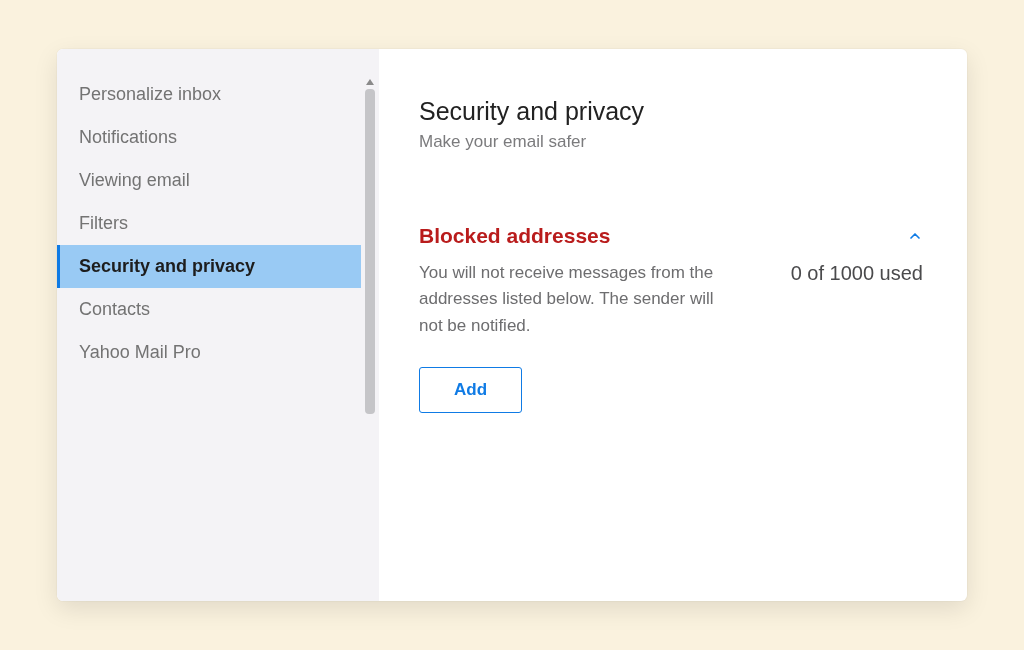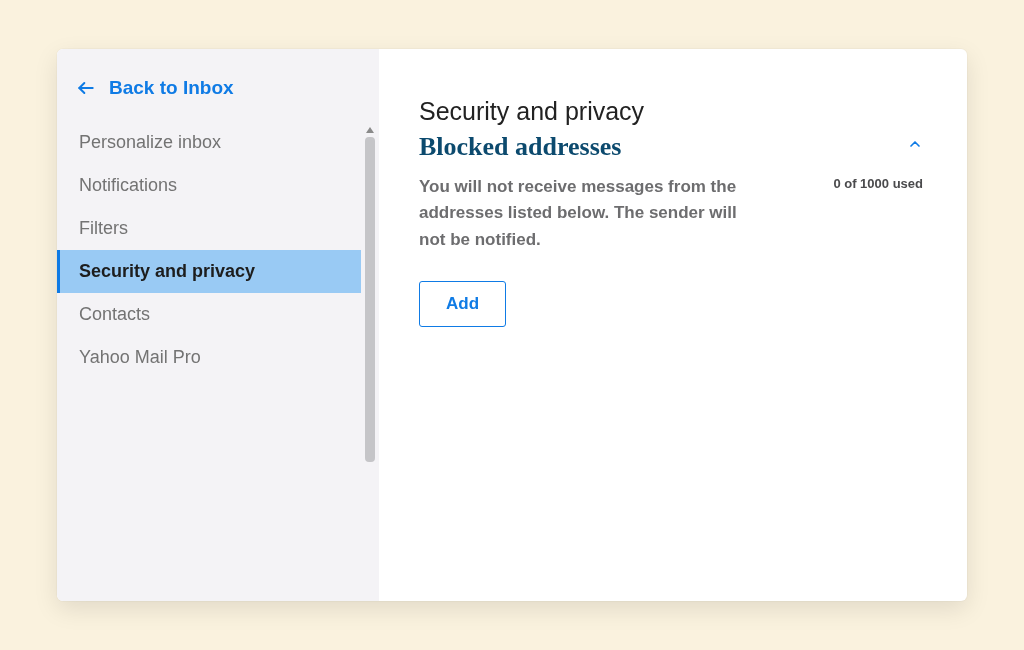--- a/index.html
+++ b/index.html
@@ -98,98 +98,89 @@
     font-size: 17px;
     color: #7b7b7d;
     margin-bottom: 72px;
   }
   .section-header {
     display: flex;
     justify-content: space-between;
     align-items: flex-start;
   }
   .section-title {
-    font-size: 26px;
+    font-size: 21px;
     font-weight: 700;
-    color: #0c4a6e;
-    font-family: Liberation Serif, serif;
+    color: #b91c1c;
   }
   .chevron {
     color: #0f7be5;
     margin-top: 4px;
     cursor: pointer;
   }
   .section-body {
     margin-top: 12px;
     display: flex;
     justify-content: space-between;
     align-items: flex-start;
     gap: 24px;
-    font-weight: bold;
   }
   .section-desc {
     font-size: 17px;
     color: #6d6d6f;
     line-height: 1.55;
     max-width: 320px;
   }
   .usage {
-    font-size: 13px;
+    font-size: 20px;
     color: #4a4a4c;
     white-space: nowrap;
     margin-top: 2px;
   }
   .add-btn {
     margin-top: 28px;
     border: 1px solid #0f7be5;
     background: #fff;
     color: #0f7be5;
     font-weight: 600;
     font-size: 17px;
-    padding: 12px 26px;
+    padding: 12px 34px;
     border-radius: 3px;
     cursor: pointer;
   }
 </style>
 </head>
 <body>
 
 <div class="panel">
   <aside class="sidebar">
-    <div class="back-link">
-      <span class="back-arrow">
-        <svg width="20" height="20" viewBox="0 0 24 24" fill="none" stroke="#0f7be5" stroke-width="2.4" stroke-linecap="round" stroke-linejoin="round">
-            <line x1="20" y1="12" x2="4" y2="12"></line>
-            <polyline points="10 18 4 12 10 6"></polyline>
-          </svg>
-      </span>
-      <span>Back to Inbox</span>
-    </div>
     <div class="nav-scroll">
       <ul class="nav-list">
         <li class="nav-item"><span>Personalize inbox</span></li>
         <li class="nav-item"><span>Notifications</span></li>
+        <li class="nav-item"><span>Viewing email</span></li>
         <li class="nav-item"><span>Filters</span></li>
         <li class="nav-item active"><span>Security and privacy</span></li>
         <li class="nav-item"><span>Contacts</span></li>
         <li class="nav-item"><span>Yahoo Mail Pro</span></li>
       </ul>
       <div class="fake-scroll-track">
         <div class="fake-scroll-up">
           <svg width="10" height="10" viewBox="0 0 10 10">
               <polygon points="5,2 9,8 1,8" fill="#8a8a8a"></polygon>
             </svg>
         </div>
         <div class="fake-scroll-thumb"></div>
       </div>
     </div>
   </aside>
 
   <main class="main">
     <h1 class="page-title">Security and privacy</h1>
+    <p class="page-subtitle">Make your email safer</p>
 
     <div class="section-header">
       <h2 class="section-title">Blocked addresses</h2>
       <span class="chevron">
         <svg width="16" height="16" viewBox="0 0 24 24" fill="none" stroke="#0f7be5" stroke-width="2.5" stroke-linecap="round" stroke-linejoin="round">
             <polyline points="6 15 12 9 18 15"></polyline>
           </svg>
       </span>
     </div>
 

